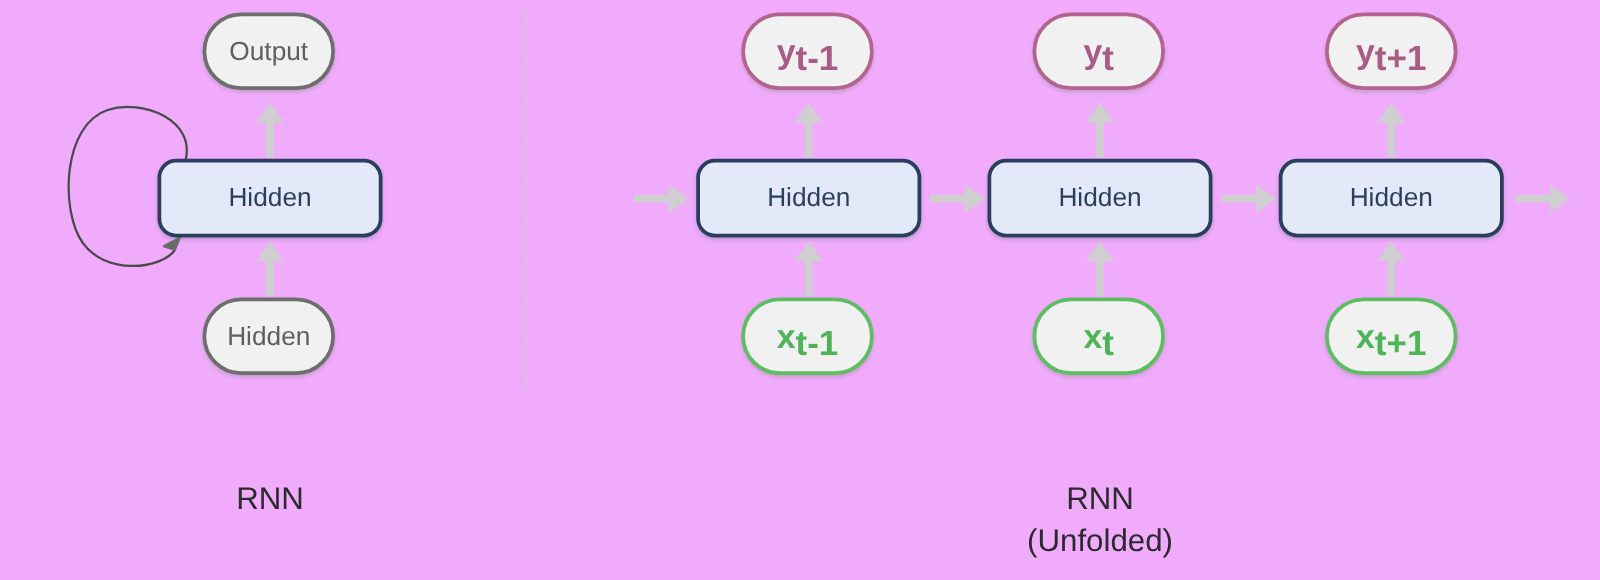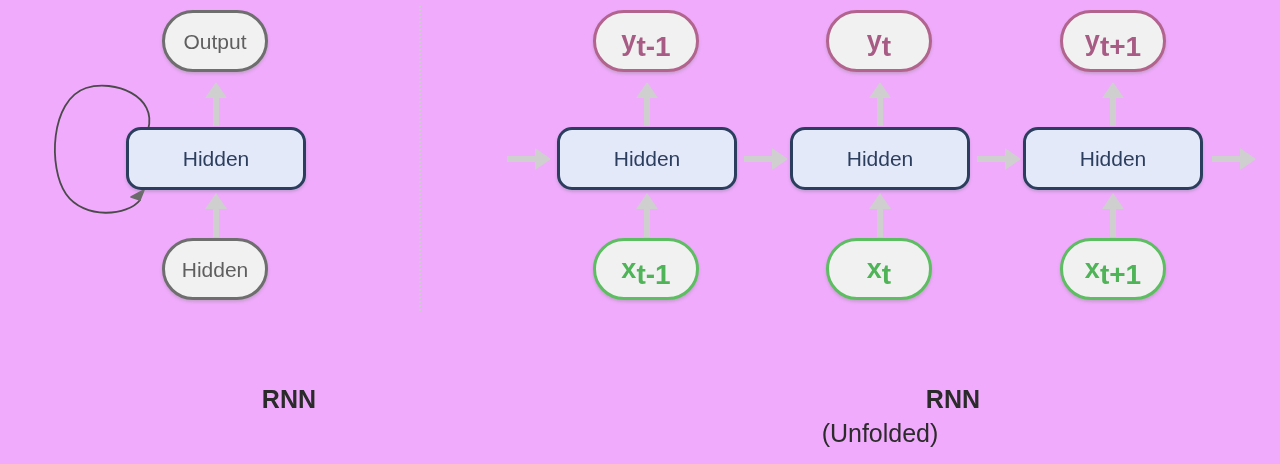--- a/index.html
+++ b/index.html
@@ -137,23 +137,22 @@
   }
 
   
   .caption {
     position: absolute;
     text-align: center;
     color: #333333;
   }
   .caption-main {
     font-size: 25px;
-    font-weight: 700;
+    font-weight: 400;
     color: #2b2b2b;
-    text-align: right;
   }
   .caption-sub {
     font-size: 25px;
     font-weight: 400;
     color: #2b2b2b;
   }
 </style>
 </head>
 <body>
 

